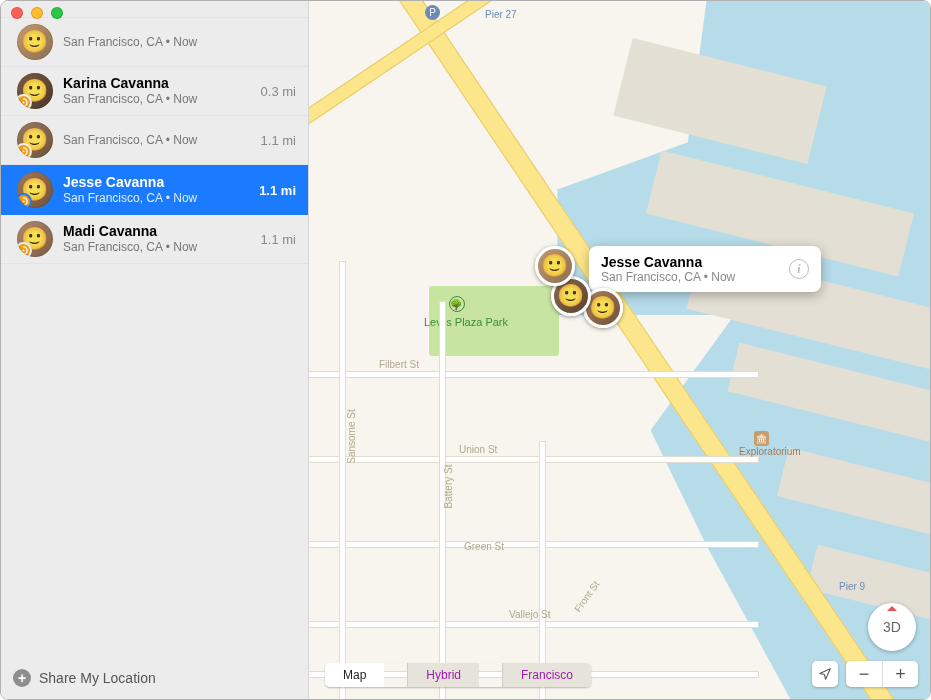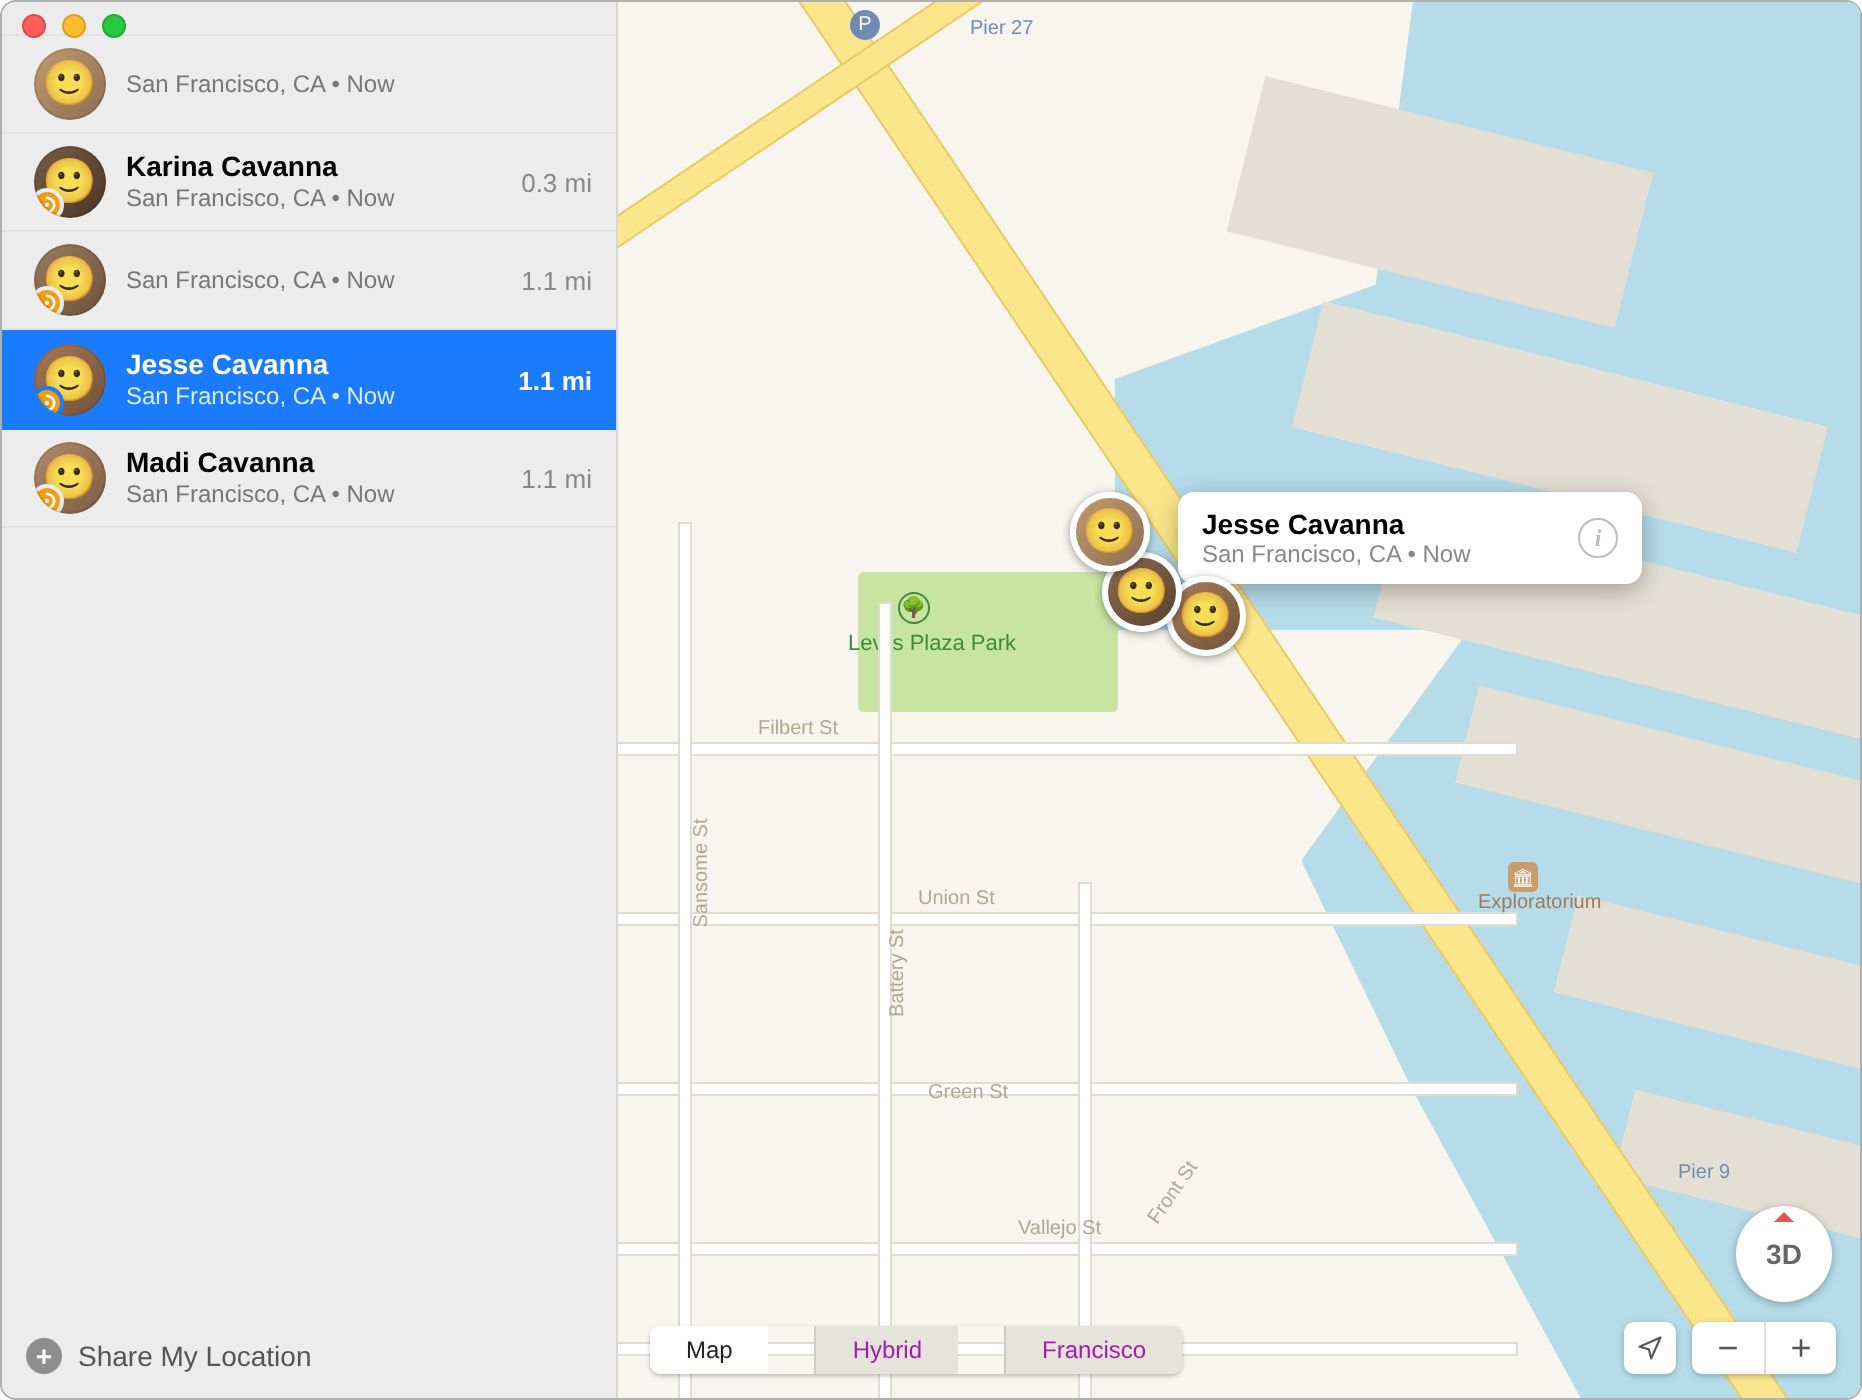--- a/index.html
+++ b/index.html
@@ -130,21 +130,21 @@
     gap:23px;
   }
   .map-seg .ms { padding: 0 18px; display:flex; align-items:center; font-size:12px; background:#e6e3db; color:#a21caf; cursor:default;}
   .map-seg .ms.active { background:#fff; color:#222; font-weight:500;}
   .map-seg .ms + .ms { border-left: 1px solid #cfccc2; }
 
   .loc-btn { position:absolute; bottom:12px; right:92px; width:26px; height:26px; background:#fff; border-radius:5px; box-shadow:0 1px 3px rgba(0,0,0,0.25); display:flex; align-items:center; justify-content:center; cursor:default;}
   .zoom-ctl { position:absolute; bottom:12px; right:12px; display:flex; background:#fff; border-radius:5px; box-shadow:0 1px 3px rgba(0,0,0,0.25); overflow:hidden;}
   .zoom-ctl .zb { width:36px; height:26px; display:flex; align-items:center; justify-content:center; font-size:18px; color:#555; cursor:default;}
   .zoom-ctl .zb + .zb { border-left:1px solid #ddd; }
-  .compass { position:absolute; bottom:48px; right:14px; width:48px; height:48px; background:#fff; border-radius:50%; box-shadow:0 1px 4px rgba(0,0,0,0.3); display:flex; align-items:center; justify-content:center; font-size:14px; font-weight:700; color:#666;}
+  .compass { position:absolute; bottom:48px; right:14px; width:48px; height:48px; background:#fff; border-radius:50%; box-shadow:0 1px 4px rgba(0,0,0,0.3); display:flex; align-items:center; justify-content:center; font-size:14px; font-weight:400; color:#666;}
   .compass::before{ content:""; position:absolute; top:3px; left:50%; transform:translateX(-50%); border:5px solid transparent; border-bottom-color:#e4554f; border-top:none;}
 </style>
 </head>
 <body>
 
 <div class="window">
   <div class="titlebar">
     <div class="traffic-light tl-red"></div>
     <div class="traffic-light tl-yellow"></div>
     <div class="traffic-light tl-green"></div>

